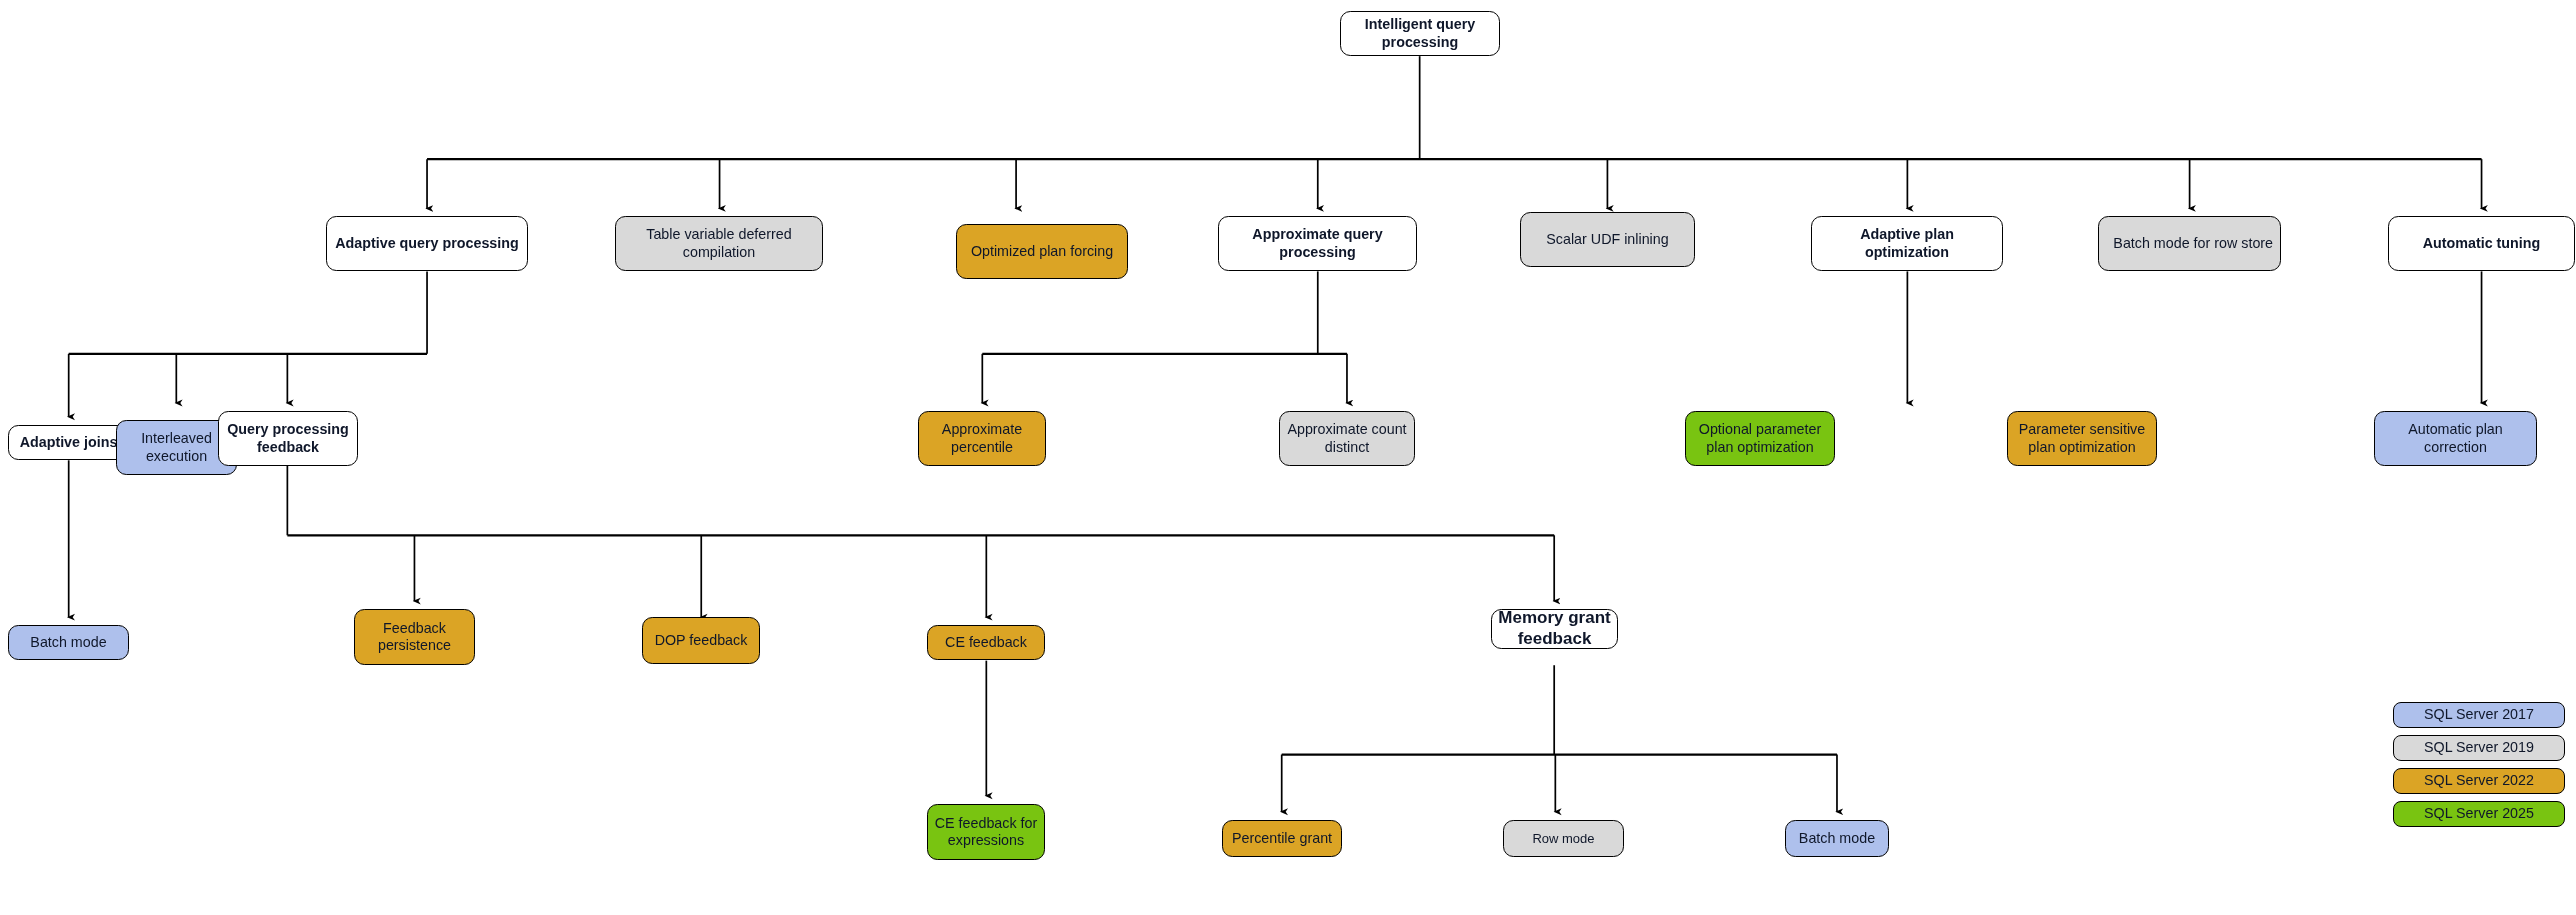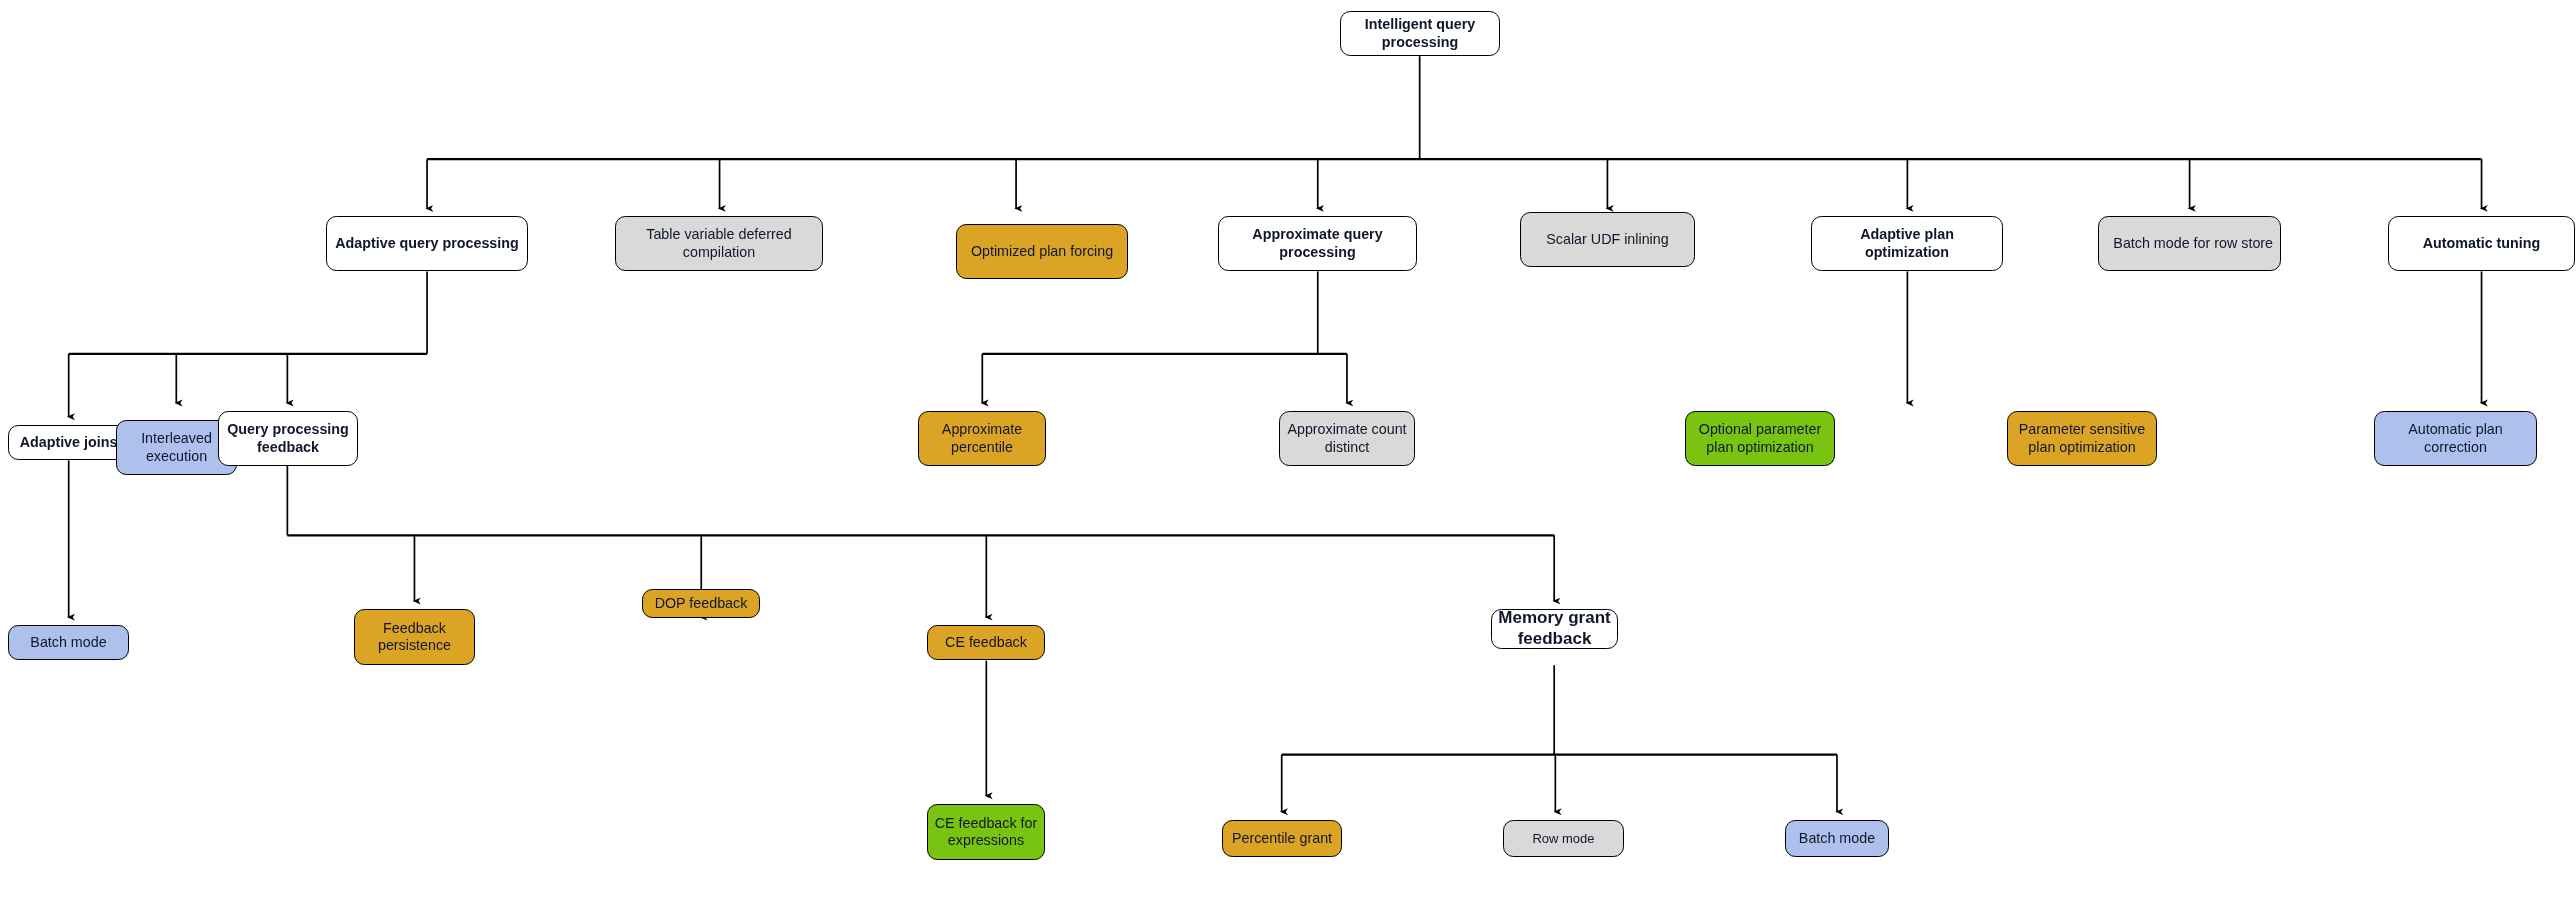--- a/index.html
+++ b/index.html
@@ -118,21 +118,21 @@
       </div>
       <div class="node nd-blue" style="left: 2374px; top: 411px; width: 163px; height: 55px; font-size: 14.3px;">
         <span class="lbl">Automatic plan correction</span>
       </div>
       <div class="node nd-blue" style="left: 8px; top: 625px; width: 121px; height: 35px; font-size: 14.3px;">
         <span class="lbl">Batch mode</span>
       </div>
       <div class="node nd-orange" style="left: 354px; top: 609px; width: 121px; height: 56px; font-size: 14.3px;">
         <span class="lbl">Feedback persistence</span>
       </div>
-      <div class="node nd-orange" style="left: 642px; top: 589px; width: 118px; height: 29px; font-size: 14.3px;">
+      <div class="node nd-orange" style="left: 642px; top: 617px; width: 118px; height: 47px; font-size: 14.3px;">
         <span class="lbl">DOP feedback</span>
       </div>
       <div class="node nd-orange" style="left: 927px; top: 625px; width: 118px; height: 35px; font-size: 14.3px;">
         <span class="lbl">CE feedback</span>
       </div>
       <div class="node nd-white" style="left: 1491px; top: 609px; width: 127px; height: 40px; font-size: 17px;">
         <span class="lbl">Memory grant feedback</span>
       </div>
       <div class="node nd-green" style="left: 927px; top: 804px; width: 118px; height: 56px; font-size: 14.3px;">
         <span class="lbl">CE feedback for expressions</span>
@@ -141,14 +141,28 @@
         <span class="lbl">Percentile grant</span>
       </div>
       <div class="node nd-gray" style="left: 1503px; top: 820px; width: 121px; height: 37px; font-size: 13px;">
         <span class="lbl">Row mode</span>
       </div>
       <div class="node nd-blue" style="left: 1785px; top: 820px; width: 104px; height: 37px; font-size: 14.3px;">
         <span class="lbl">Batch mode</span>
       </div>
     </div>
 
+  <div class="legend" id="legend-box" style="left: 2393px; top: 702px;">
+      <div class="node nd-blue" style="width: 172px; height: 26px; margin-bottom: 6.9px; font-size: 14.3px;">
+        <span class="lbl">SQL Server 2017</span>
+      </div>
+      <div class="node nd-gray" style="width: 172px; height: 26px; margin-bottom: 6.9px; font-size: 14.3px;">
+        <span class="lbl">SQL Server 2019</span>
+      </div>
+      <div class="node nd-orange" style="width: 172px; height: 26px; margin-bottom: 6.9px; font-size: 14.3px;">
+        <span class="lbl">SQL Server 2022</span>
+      </div>
+      <div class="node nd-green" style="width: 172px; height: 26px; margin-bottom: 6.9px; font-size: 14.3px;">
+        <span class="lbl">SQL Server 2025</span>
+      </div>
+    </div>
 </div>
 
 
 </body></html>

